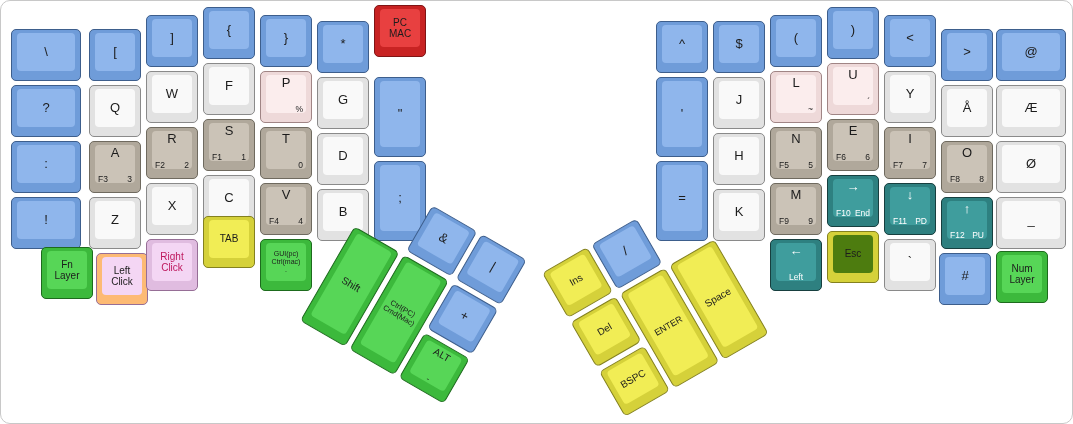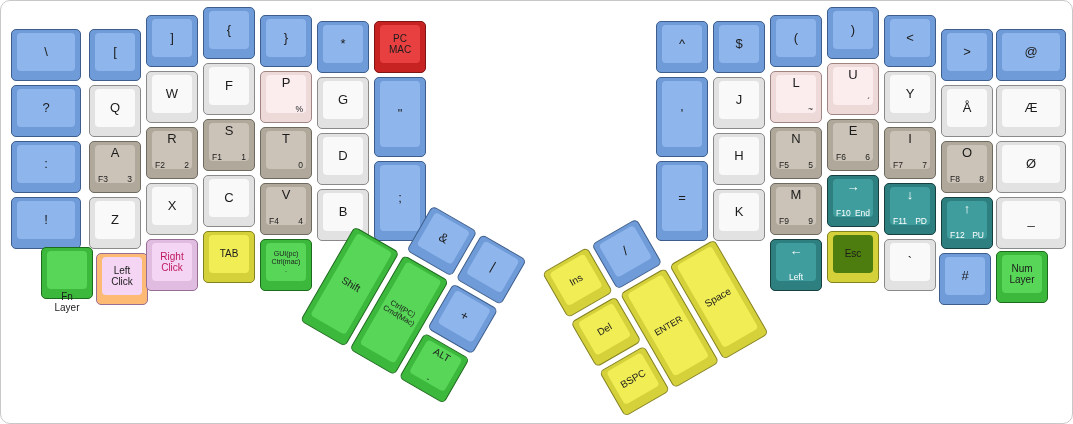--- a/index.html
+++ b/index.html
@@ -43,21 +43,21 @@
       </div>
       <div class="key" style="left: 10px; top: 196px; width: 70px; height: 52px; background: rgb(111, 156, 217); border-color: rgb(61, 94, 140); color: rgb(28, 28, 28);">
         <div class="cap" style="background: rgb(143, 182, 236);">
           <div class="main">
             <div>!</div>
           </div>
         </div>
       </div>
       <div class="key" style="left: 40px; top: 246px; width: 52px; height: 52px; background: rgb(60, 185, 60); border-color: rgb(29, 107, 29); color: rgb(28, 28, 28);">
         <div class="cap" style="background: rgb(87, 214, 87);">
-          <div class="main" style="font-size: 10px; margin-top: 32px;">
+          <div class="main" style="font-size: 10px;">
             <div>Fn</div>
             <div>Layer</div>
           </div>
         </div>
       </div>
       <div class="key" style="left: 88px; top: 28px; width: 52px; height: 52px; background: rgb(111, 156, 217); border-color: rgb(61, 94, 140); color: rgb(28, 28, 28);">
         <div class="cap" style="background: rgb(143, 182, 236);">
           <div class="main">
             <div>[</div>
           </div>
@@ -161,21 +161,21 @@
           </div>
         </div>
       </div>
       <div class="key" style="left: 202px; top: 174px; width: 52px; height: 52px; background: rgb(226, 226, 226); border-color: rgb(138, 138, 138); color: rgb(28, 28, 28);">
         <div class="cap" style="background: rgb(249, 249, 249);">
           <div class="main">
             <div>C</div>
           </div>
         </div>
       </div>
-      <div class="key" style="left: 202px; top: 230px; width: 52px; height: 52px; background: rgb(213, 209, 58); border-color: rgb(132, 129, 31); color: rgb(28, 28, 28);">
+      <div class="key" style="left: 202px; top: 215px; width: 52px; height: 52px; background: rgb(213, 209, 58); border-color: rgb(132, 129, 31); color: rgb(28, 28, 28);">
         <div class="cap" style="background: rgb(241, 237, 85);">
           <div class="main" style="font-size: 10px;">
             <div>TAB</div>
           </div>
         </div>
       </div>
       <div class="key" style="left: 259px; top: 14px; width: 52px; height: 52px; background: rgb(111, 156, 217); border-color: rgb(61, 94, 140); color: rgb(28, 28, 28);">
         <div class="cap" style="background: rgb(143, 182, 236);">
           <div class="main">
             <div>}</div>
@@ -245,21 +245,21 @@
           </div>
         </div>
       </div>
       <div class="key" style="left: 316px; top: 188px; width: 52px; height: 52px; background: rgb(226, 226, 226); border-color: rgb(138, 138, 138); color: rgb(28, 28, 28);">
         <div class="cap" style="background: rgb(249, 249, 249);">
           <div class="main">
             <div>B</div>
           </div>
         </div>
       </div>
-      <div class="key" style="left: 373px; top: 20px; width: 52px; height: 52px; background: rgb(200, 35, 35); border-color: rgb(128, 21, 21); color: rgb(28, 28, 28);">
+      <div class="key" style="left: 373px; top: 4px; width: 52px; height: 52px; background: rgb(200, 35, 35); border-color: rgb(128, 21, 21); color: rgb(28, 28, 28);">
         <div class="cap" style="background: rgb(232, 64, 64);">
           <div class="main" style="font-size: 10px;">
             <div>PC</div>
             <div>MAC</div>
           </div>
         </div>
       </div>
       <div class="key" style="left: 373px; top: 76px; width: 52px; height: 80px; background: rgb(111, 156, 217); border-color: rgb(61, 94, 140); color: rgb(28, 28, 28);">
         <div class="cap" style="background: rgb(143, 182, 236);">
           <div class="main">

